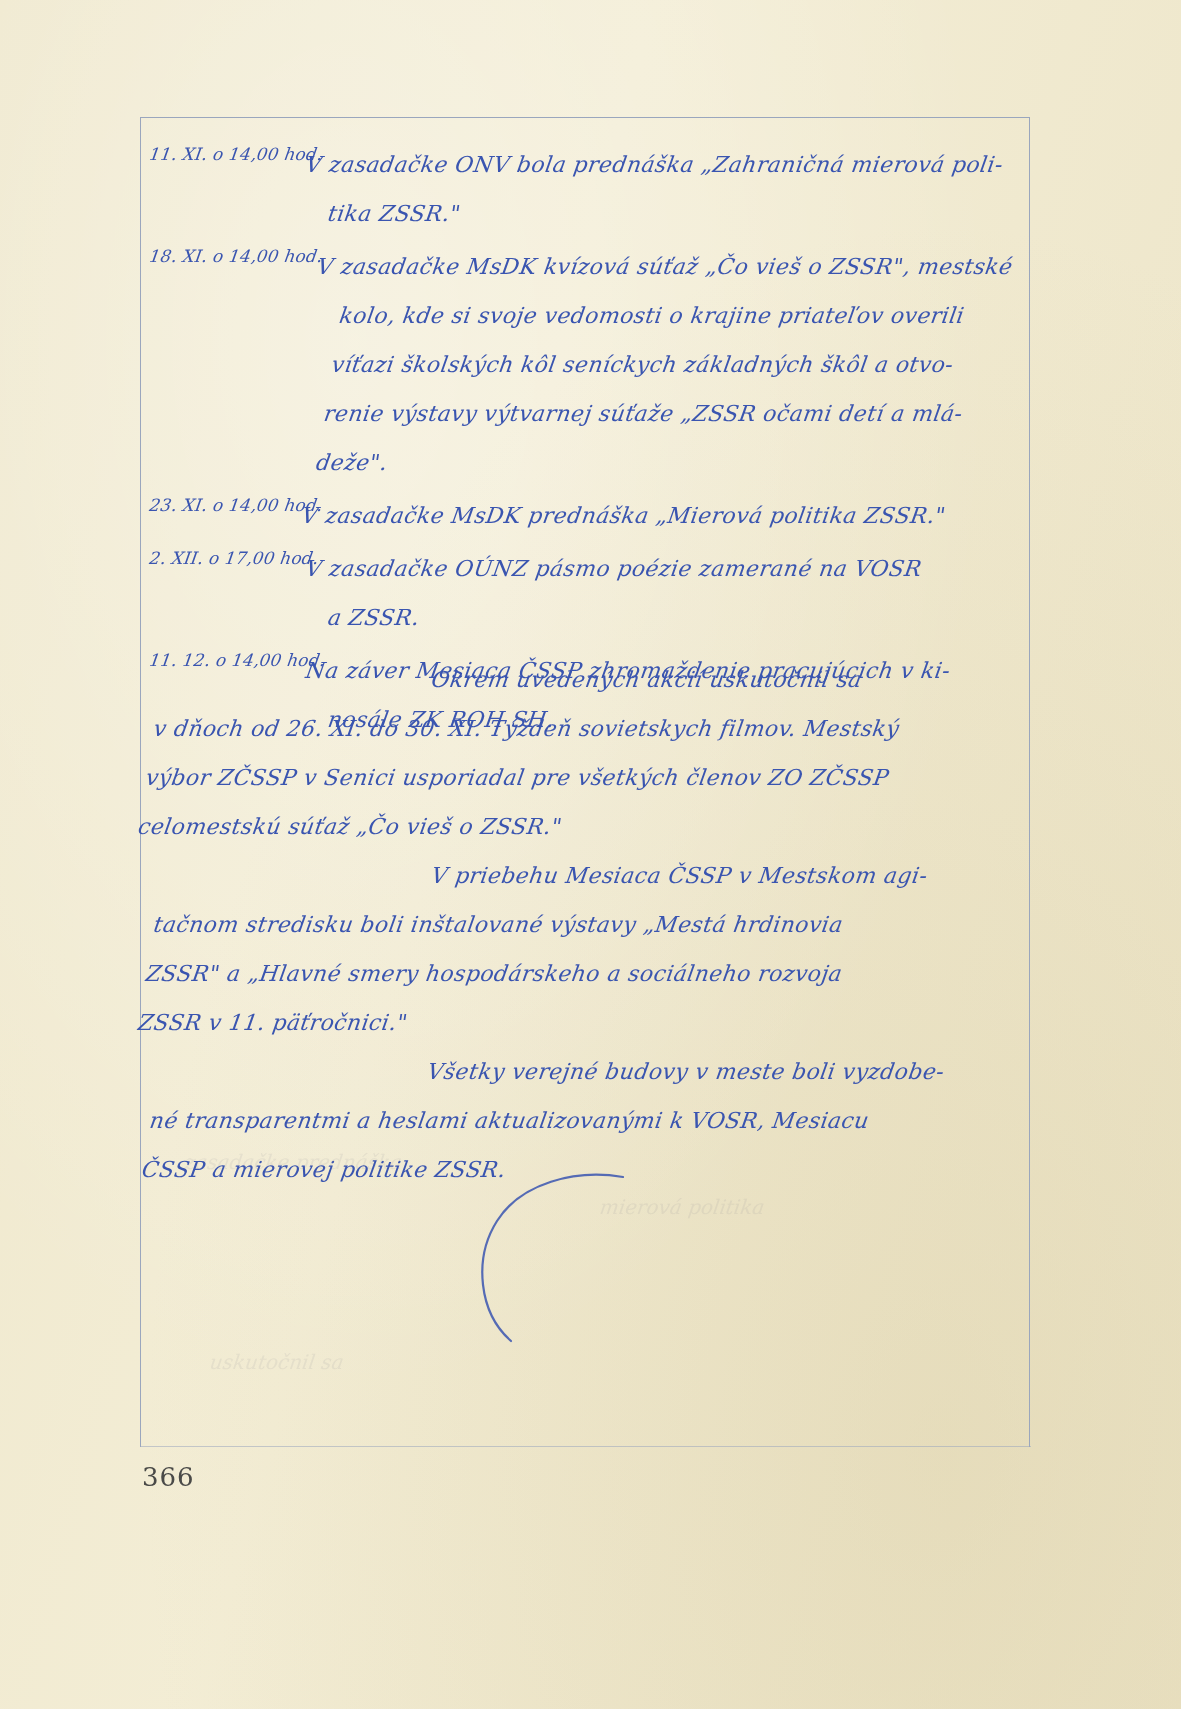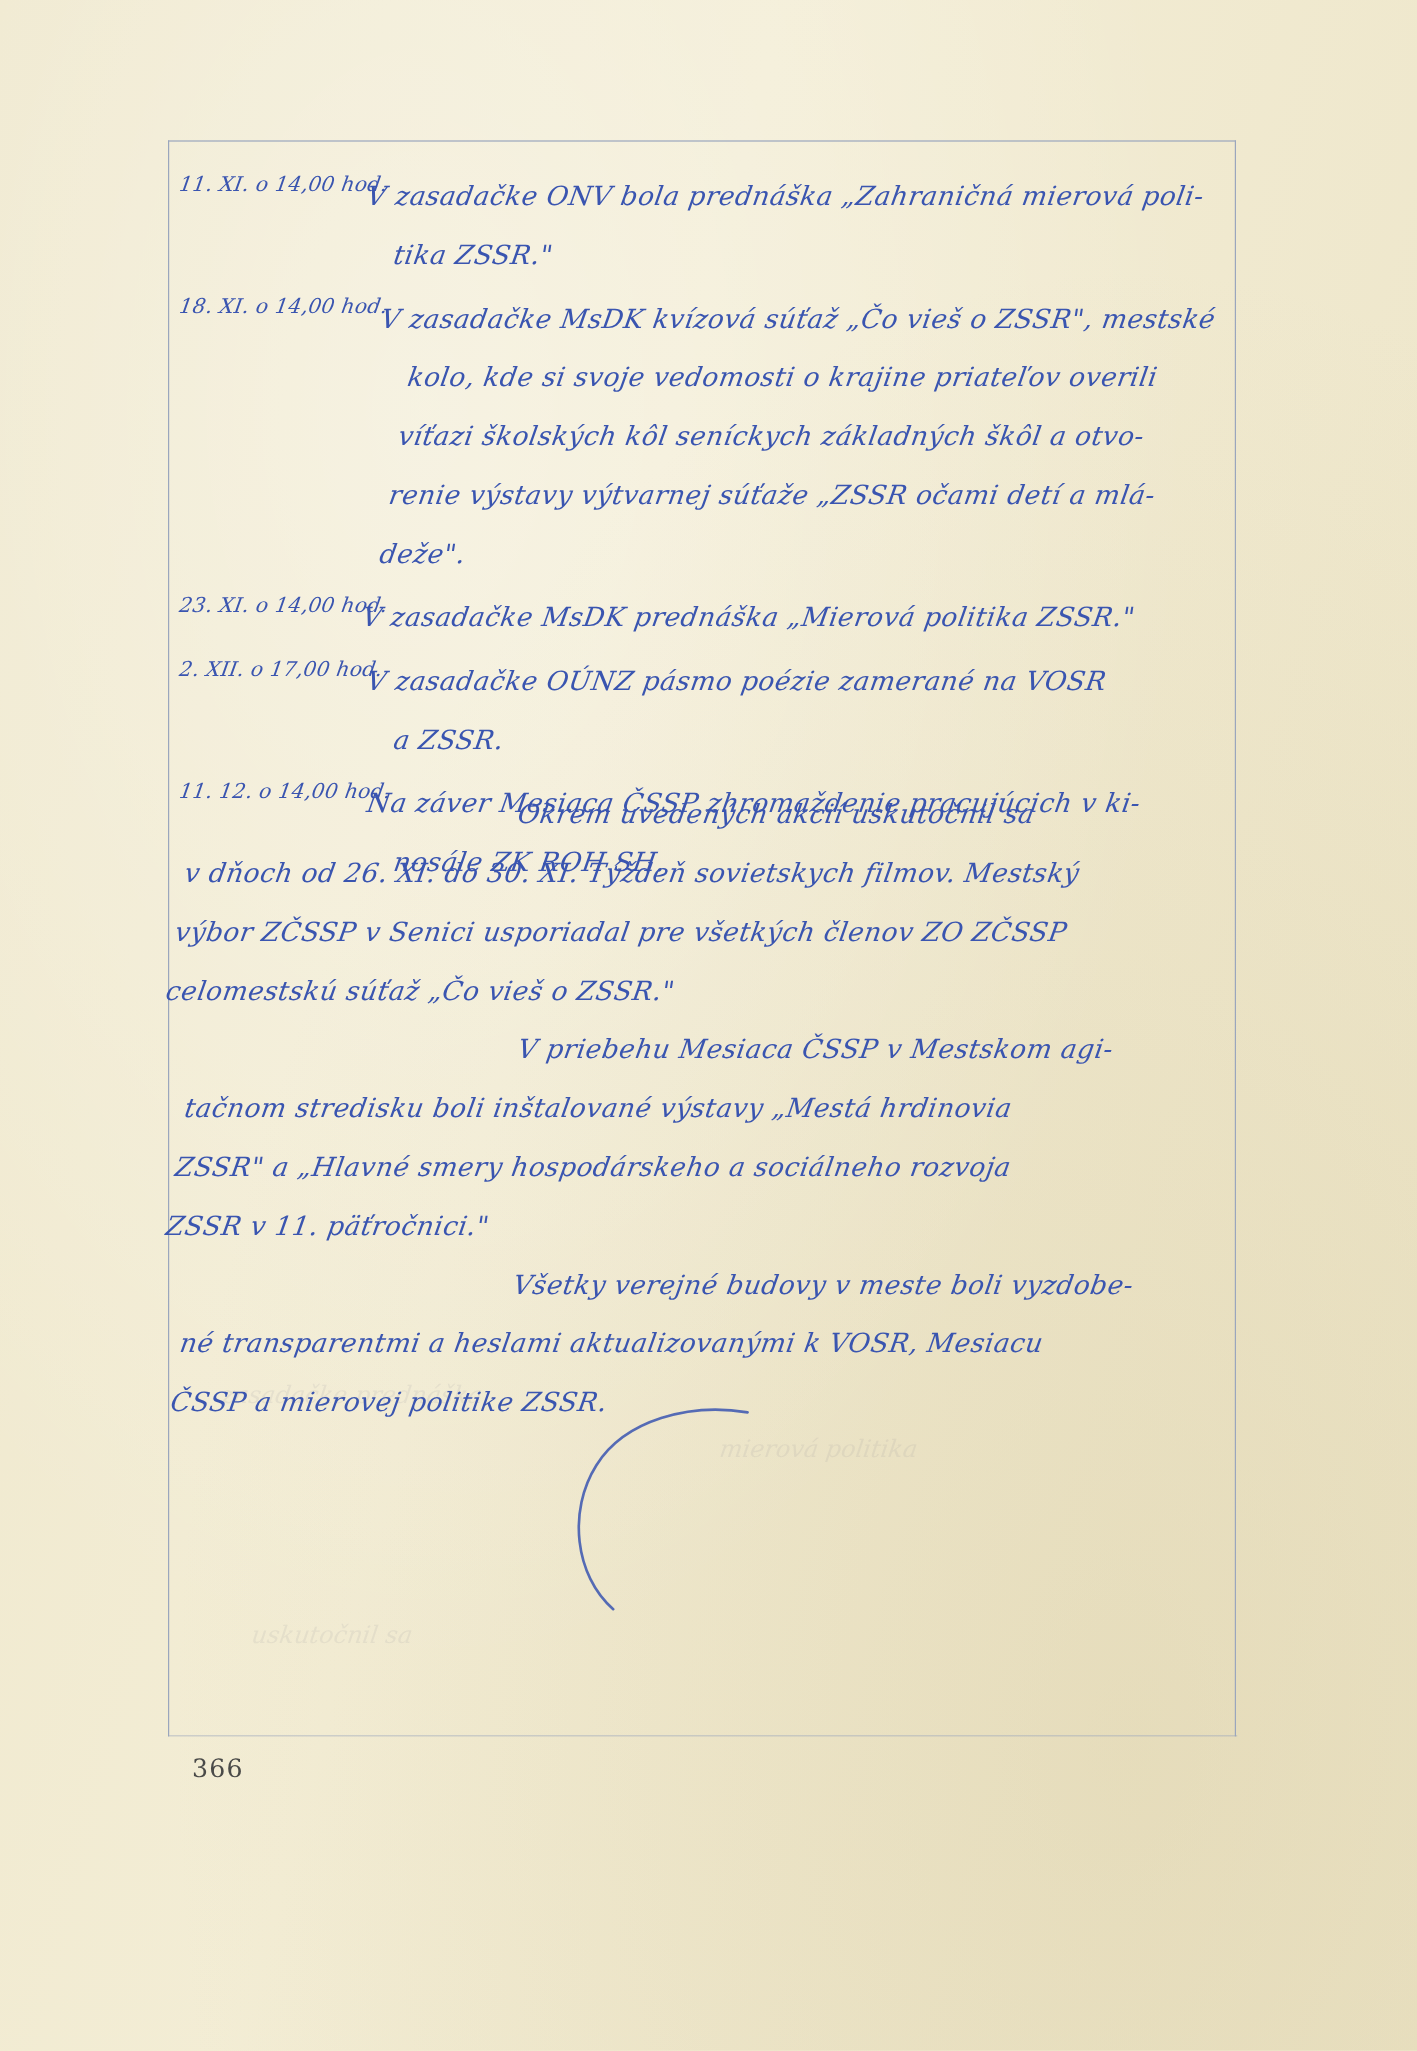--- a/index.html
+++ b/index.html
@@ -117,25 +117,25 @@
     position: absolute;
     left: 455px;
     top: 1165px;
     width: 180px;
     height: 200px;
     pointer-events: none;
   }
 
   .folio {
     position: absolute;
-    left: 160px;
+    left: 142px;
     top: 1462px;
     font-family: "DejaVu Serif", serif;
     font-style: normal;
-    font-size: 21px;
+    font-size: 26px;
     color: #4a4a48;
     letter-spacing: 1px;
   }
 
   
   .ghost {
     position: absolute;
     color: rgba(120,120,140,0.10);
     font-style: italic;
     font-size: 20px;

